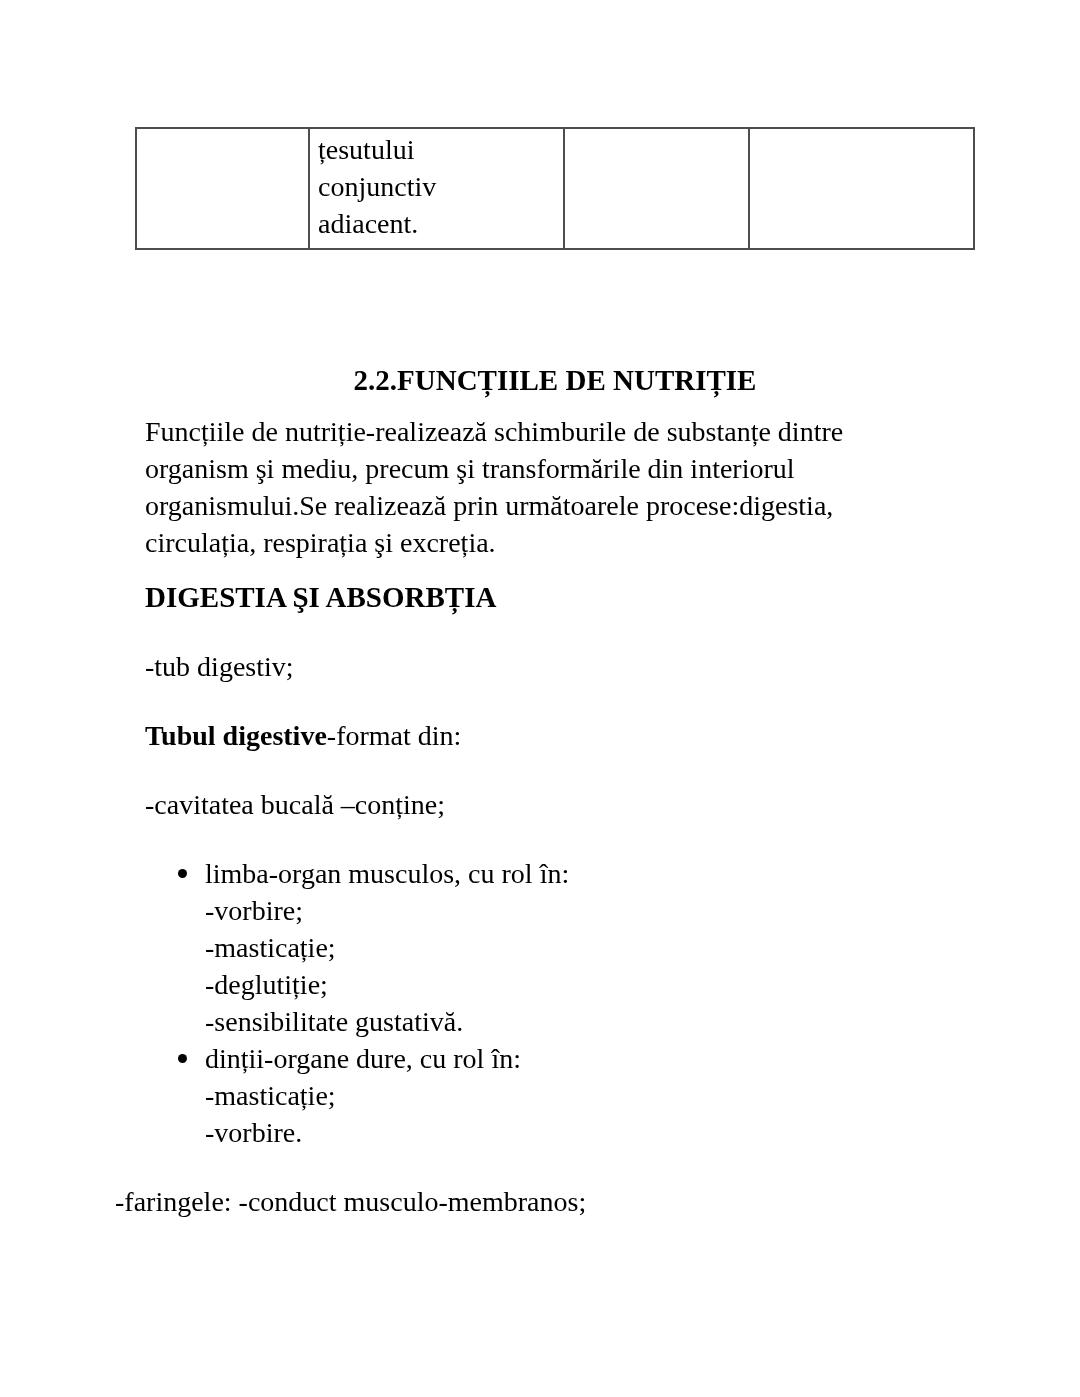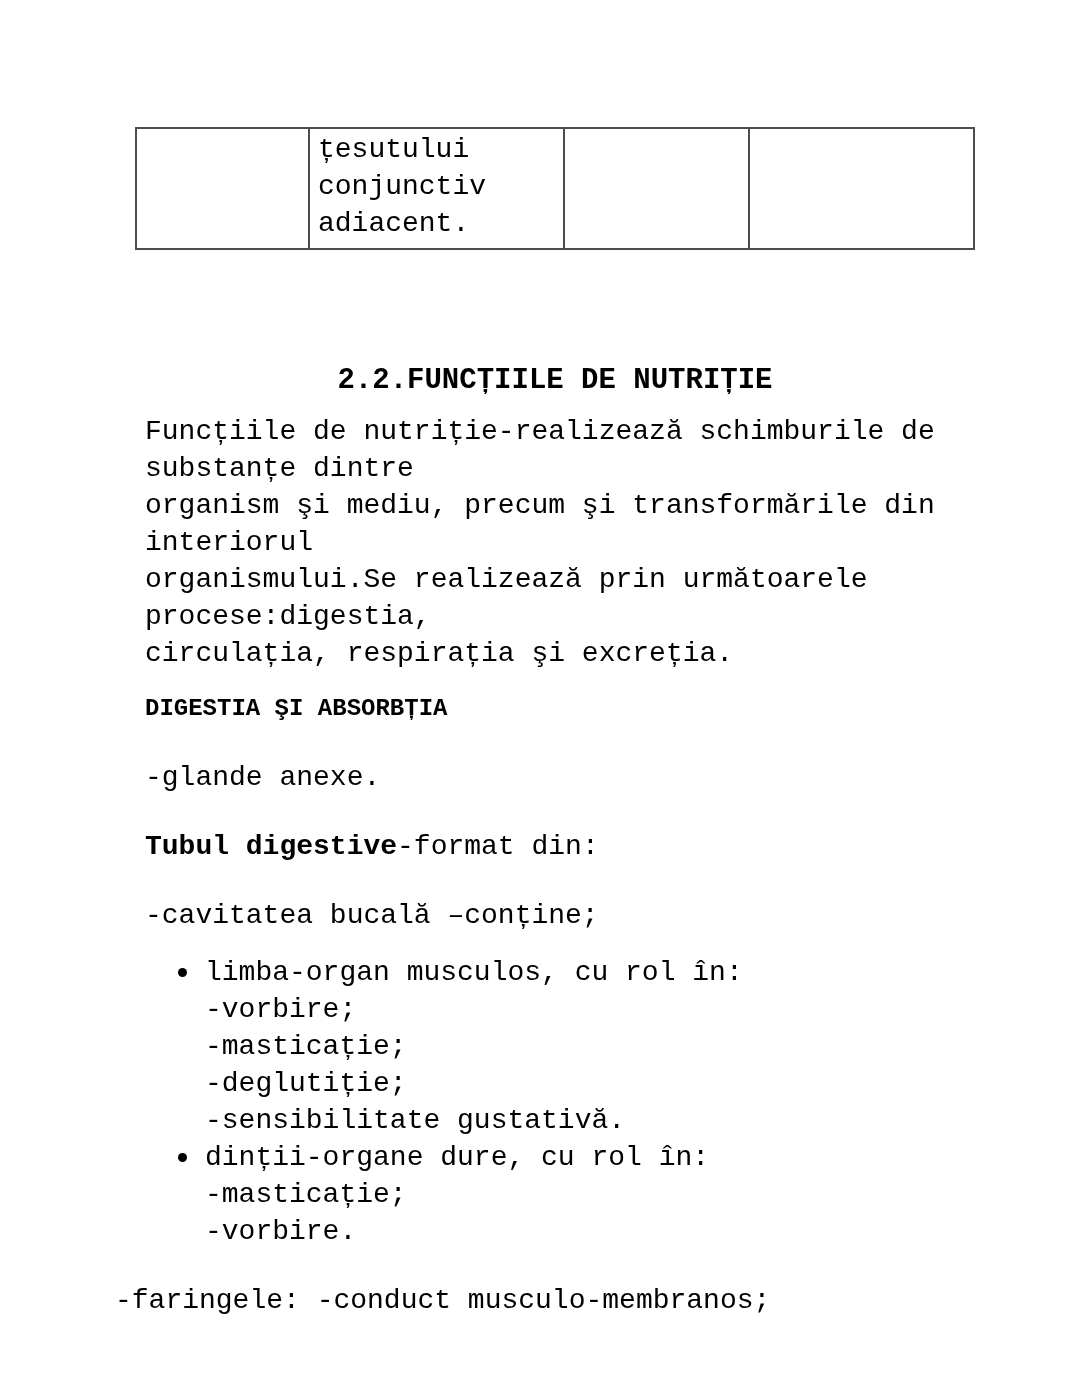--- a/index.html
+++ b/index.html
@@ -2,21 +2,21 @@
 <html><head>
 <meta charset="utf-8">
 <style>
   html, body { margin: 0; padding: 0; background: #ffffff; }
   .page {
     position: relative;
     width: 1080px;
     height: 1397px;
     background: #ffffff;
     color: #000000;
-    font-family: Liberation Mono, monospace;
+    font-family: Liberation Serif, serif;
     font-size: 28px;
     line-height: 37px;
     overflow: hidden;
   }
   table.doc-table {
     border-collapse: collapse;
     table-layout: fixed;
     margin: 127px 0 0 135px;
     width: 838px;
   }
@@ -37,28 +37,28 @@
   h1.heading {
     font-size: 29px;
     font-weight: bold;
     text-align: center;
     margin: 112px 0 0 0;
     line-height: 37px;
   }
   p { margin: 32px 0 0 0; }
   p.intro { margin-top: 14px; white-space: pre-line; }
   h2.subheading {
-    font-size: 24px;
+    font-size: 29px;
     font-weight: bold;
     margin: 18px 0 0 0;
     line-height: 37px;
   }
   ul.bullet-list {
     list-style: none;
-    margin: 20px 0 0 0;
+    margin: 32px 0 0 0;
     padding: 0 0 0 33px;
   }
   ul.bullet-list li { display: flex; align-items: flex-start; }
   .dot {
     flex: none;
     width: 9px;
     height: 9px;
     border-radius: 50%;
     background: #000000;
     margin: 14px 18px 0 0;
@@ -96,21 +96,21 @@
 
     <h1 class="heading">2.2.FUNCȚIILE DE NUTRIȚIE</h1>
 
     <p class="intro">Funcțiile de nutriție-realizează schimburile de substanțe dintre
 organism şi mediu, precum şi transformările din interiorul
 organismului.Se realizează prin următoarele procese:digestia,
 circulația, respirația şi excreția.</p>
 
     <h2 class="subheading">DIGESTIA ŞI ABSORBȚIA</h2>
 
-    <p>-glande anexe.</p>
+    <p>-tub digestiv;</p>
 
     <p><strong>Tubul digestive</strong><span>-format din:</span></p>
 
     <p>-cavitatea bucală –conține;</p>
 
     <ul class="bullet-list">
       <li>
         <span class="dot"></span>
         <span class="li-text">limba-organ musculos, cu rol în:
 -vorbire;

